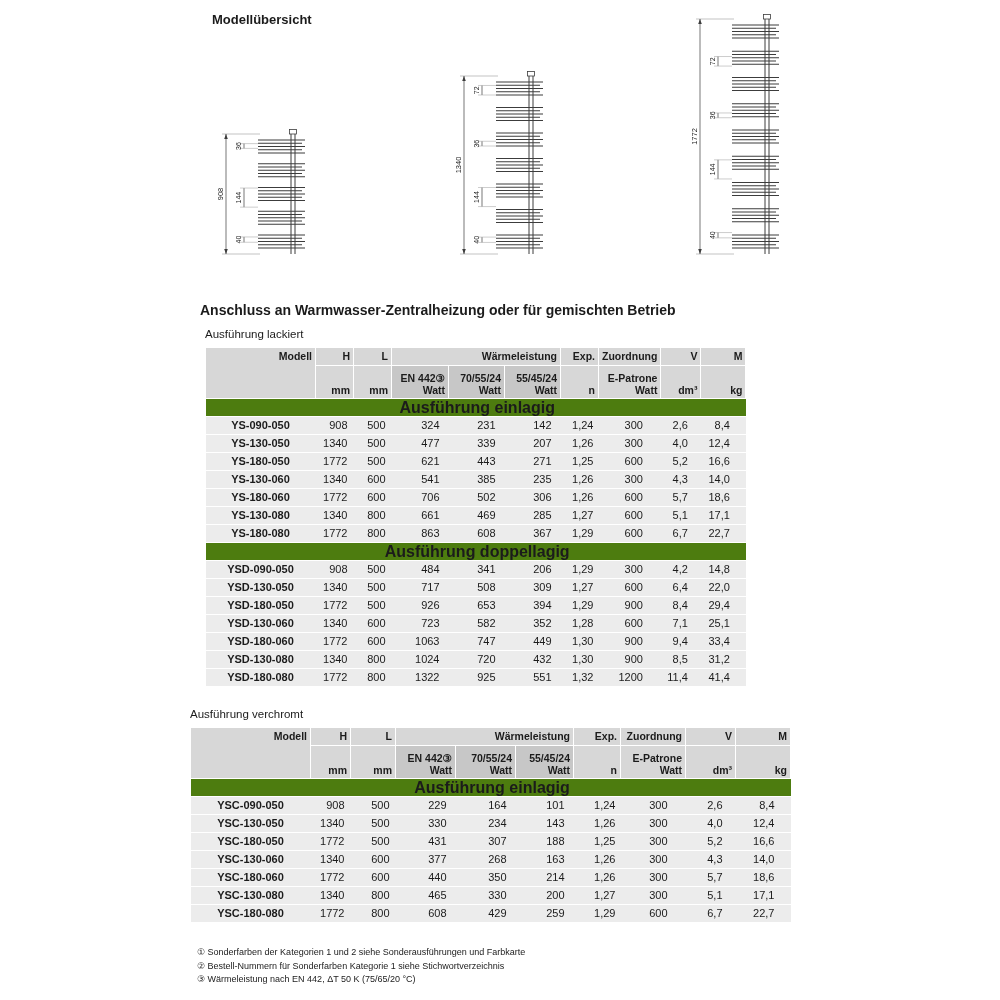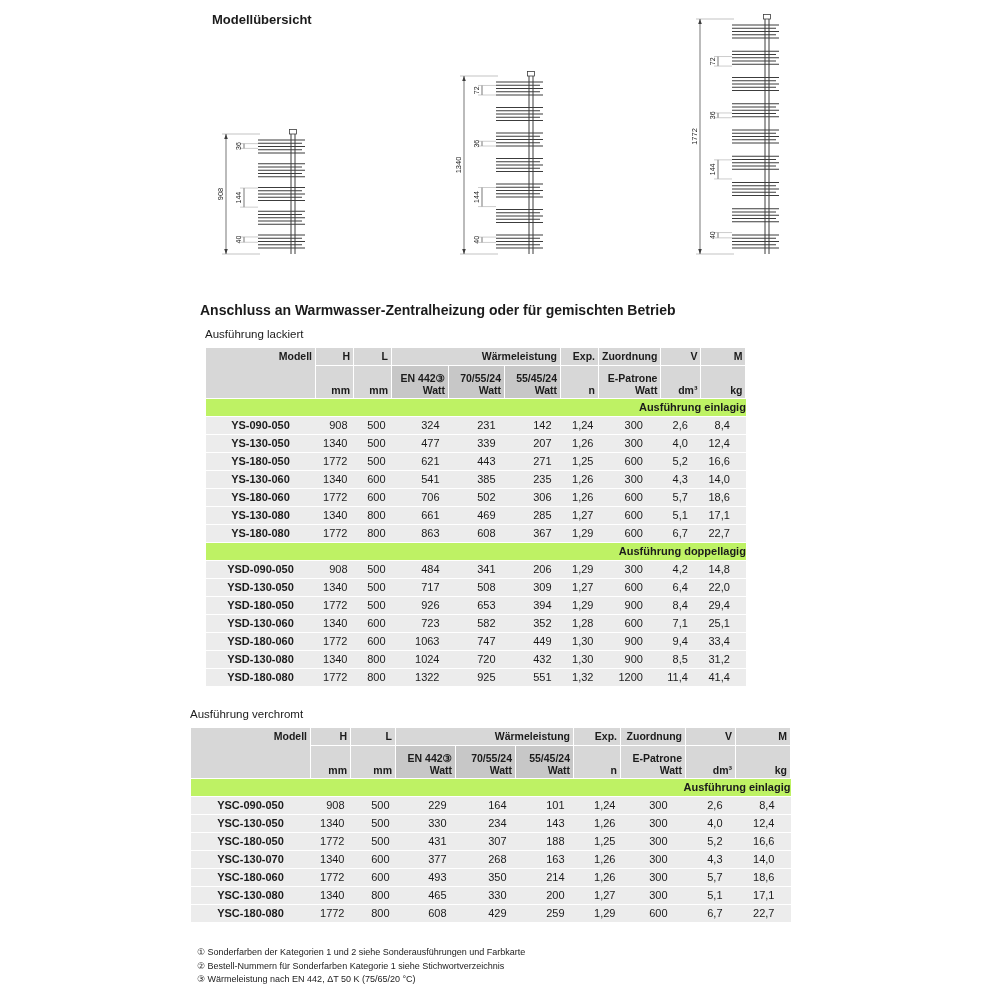--- a/index.html
+++ b/index.html
@@ -39,22 +39,22 @@
     vertical-align: bottom;
     line-height: 12px;
   }
   .spec-table tr.header-row1 th { height: 13px; vertical-align: top; }
   .spec-table tr.header-row2 th { height: 28px; }
   .spec-table th.h-modell { vertical-align: top; }
   .spec-table th.h-watt { background: #c7c7c7; }
   .spec-table td { border-top: 1px solid #ffffff; height: 17px; line-height: 17px; padding: 0; }
   .spec-table tr.data-row td { background: #ececec; }
   .spec-table tr.section-row td {
-    background: #bef264; font-weight: bold; text-align: right;
-    padding-left: 3px; font-size: 11px;
+    background: #4d7c0f; font-weight: bold; text-align: center;
+    padding-left: 3px; font-size: 16px;
   }
   .spec-table td.c-model { font-weight: bold; text-align: center; }
   .spec-table td.c-num { text-align: right; }
   .spec-table td.c1, .spec-table td.c2 { padding-right: 6px; }
   .spec-table td.c3, .spec-table td.c4, .spec-table td.c5 { padding-right: 9px; }
   .spec-table td.c6 { padding-right: 5px; }
   .spec-table td.c7 { padding-right: 18px; }
   .spec-table td.c8 { padding-right: 13px; }
   .spec-table td.c9 { padding-right: 16px; }
 
@@ -554,36 +554,36 @@
               <td class="c-num c2">500</td>
               <td class="c-num c3">431</td>
               <td class="c-num c4">307</td>
               <td class="c-num c5">188</td>
               <td class="c-num c6">1,25</td>
               <td class="c-num c7">300</td>
               <td class="c-num c8">5,2</td>
               <td class="c-num c9">16,6</td>
             </tr>
             <tr class="data-row">
-              <td class="c-model">YSC-130-070</td>
+              <td class="c-model">YSC-130-060</td>
               <td class="c-num c1">1340</td>
               <td class="c-num c2">600</td>
               <td class="c-num c3">377</td>
               <td class="c-num c4">268</td>
               <td class="c-num c5">163</td>
               <td class="c-num c6">1,26</td>
               <td class="c-num c7">300</td>
               <td class="c-num c8">4,3</td>
               <td class="c-num c9">14,0</td>
             </tr>
             <tr class="data-row">
               <td class="c-model">YSC-180-060</td>
               <td class="c-num c1">1772</td>
               <td class="c-num c2">600</td>
-              <td class="c-num c3">493</td>
+              <td class="c-num c3">440</td>
               <td class="c-num c4">350</td>
               <td class="c-num c5">214</td>
               <td class="c-num c6">1,26</td>
               <td class="c-num c7">300</td>
               <td class="c-num c8">5,7</td>
               <td class="c-num c9">18,6</td>
             </tr>
             <tr class="data-row">
               <td class="c-model">YSC-130-080</td>
               <td class="c-num c1">1340</td>

